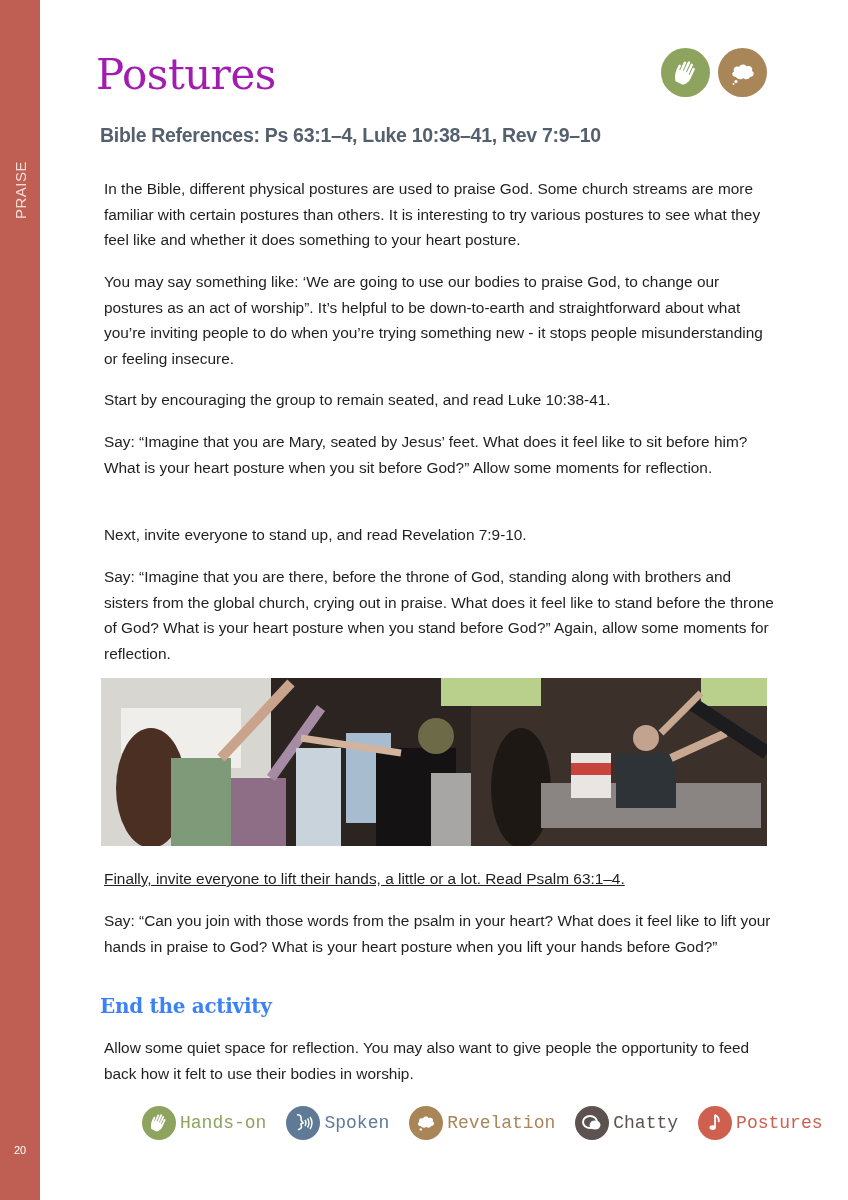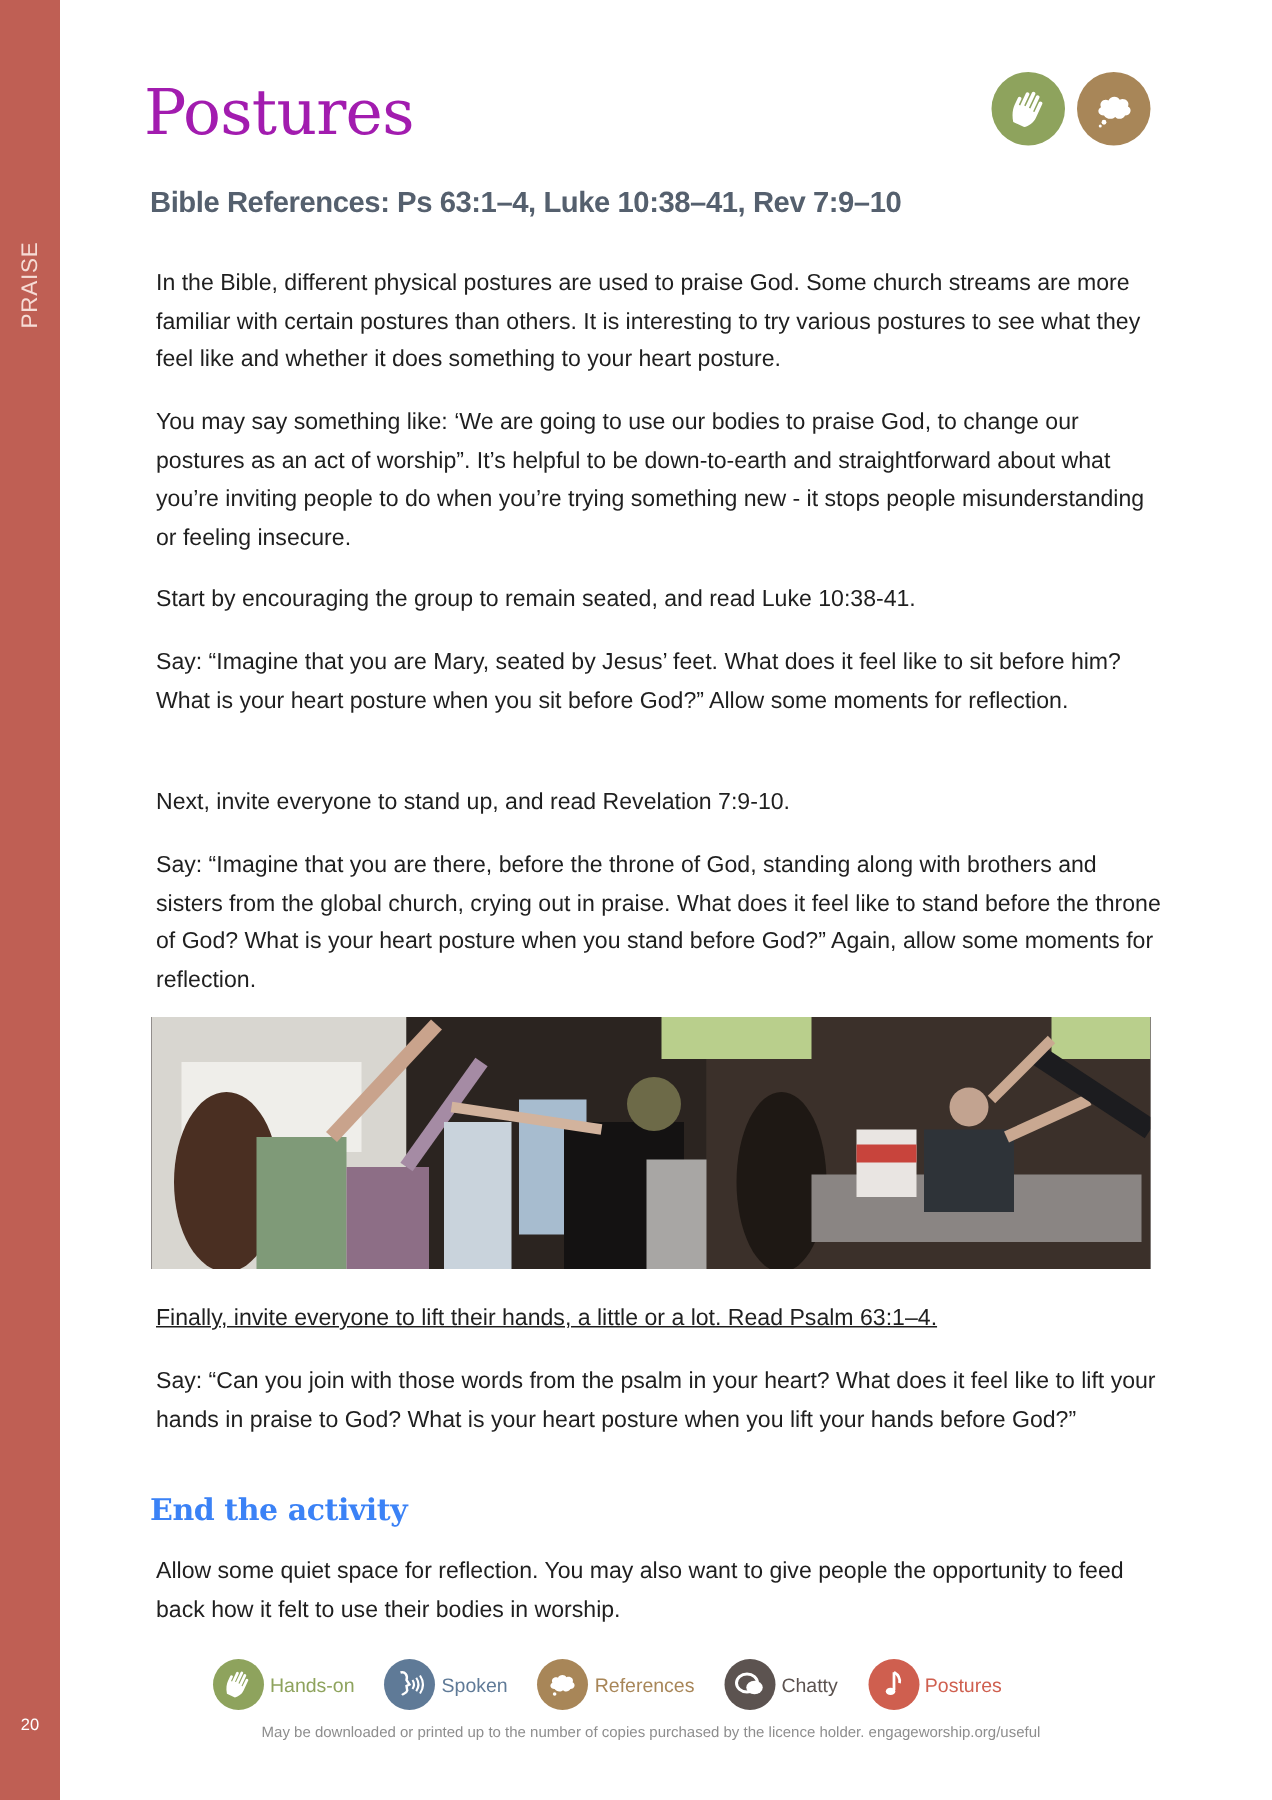--- a/index.html
+++ b/index.html
@@ -59,21 +59,21 @@
   .section-heading {
     position: absolute; left: 100px; top: 994px; margin: 0;
     font-family: "DejaVu Serif", "Liberation Serif", serif;
     font-weight: bold; font-size: 20px; color: #3b82f6; letter-spacing: -0.3px;
   }
   .legend {
     position: absolute; left: 142px; top: 1106px; display: flex; align-items: center;
   }
   .legend-item { display: flex; align-items: center; margin-right: 20px; }
   .legend-item .circle-icon { width: 34px; height: 34px; }
-  .legend-label { font-size: 13px; margin-left: 4px; }
+  .legend-label { font-size: 18px; margin-left: 4px; font-family: Liberation Mono, monospace; }
   .footer-note {
     position: absolute; left: 100px; width: 668px; top: 1148px; text-align: center;
     font-size: 10px; line-height: 16px; color: #8e8e8e;
   }
 </style>
 </head>
 <body>
 
 <div class="side-band"></div>
 <div class="side-label">
@@ -163,21 +163,21 @@
     </div>
     <span class="legend-label" style="color:#5f7a97;">Spoken</span>
   </div>
   <div class="legend-item">
     <div class="circle-icon tan">
       <svg width="24" height="24" viewBox="0 0 32 32">
         <path d="M9 20 C5 20 4 16 7 14.5 C5.5 11 9 8.5 12 10 C13 7 18 6.5 19.5 9.5 C22.5 8 26.5 10.5 25 14 C28 15.5 27 20 23 20 C22 22.5 18 23 16.5 21 C14.5 23 10.5 22.5 9 20 Z" fill="#ffffff"></path>
         <circle cx="9" cy="24.5" r="1.6" fill="#ffffff"></circle>
       </svg>
     </div>
-    <span class="legend-label" style="color:#a88658;">References</span>
+    <span class="legend-label" style="color:#a88658;">Revelation</span>
   </div>
   <div class="legend-item">
     <div class="circle-icon brown">
       <svg width="24" height="24" viewBox="0 0 24 24">
         <ellipse cx="10" cy="11" rx="7" ry="6" fill="none" stroke="#ffffff" stroke-width="2"></ellipse>
         <ellipse cx="15" cy="14" rx="5.5" ry="4.5" fill="#ffffff"></ellipse>
       </svg>
     </div>
     <span class="legend-label" style="color:#5c5350;">Chatty</span>
   </div>
@@ -187,14 +187,13 @@
         <path d="M12 3 L12 16" stroke="#ffffff" stroke-width="2"></path>
         <ellipse cx="9.5" cy="17" rx="3.5" ry="2.6" fill="#ffffff"></ellipse>
         <path d="M12 3 Q17 6 16 11" fill="none" stroke="#ffffff" stroke-width="2"></path>
       </svg>
     </div>
     <span class="legend-label" style="color:#cf5f4f;">Postures</span>
   </div>
 </div>
 
 <div class="footer-note">
-  <div>May be downloaded or printed up to the number of copies purchased by the licence holder. engageworship.org/useful</div>
 </div>
 
 </body></html>

